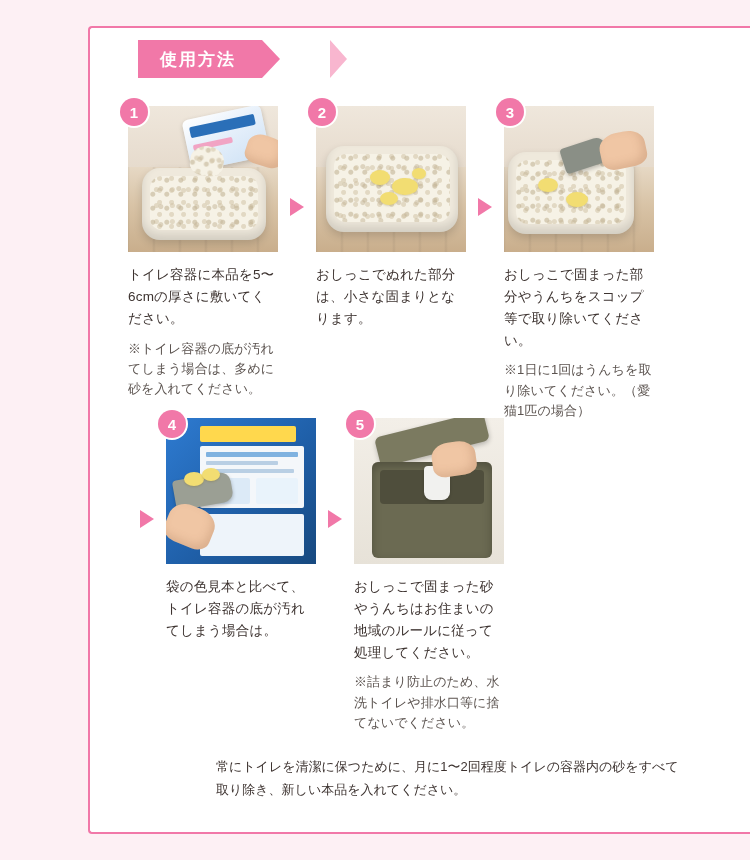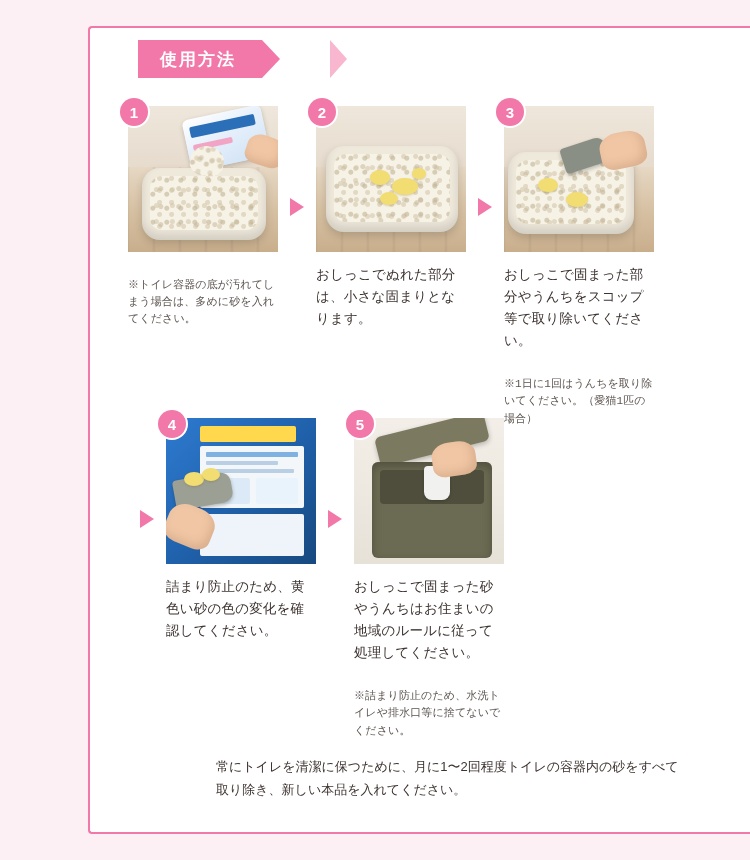--- a/index.html
+++ b/index.html
@@ -135,26 +135,25 @@
     background: #ddd2c4;
   }
   .caption {
     margin-top: 12px;
     font-size: 13.5px;
     line-height: 1.62;
     color: #3d3330;
     letter-spacing: 0.2px;
   }
   .note {
-    margin-top: 25px;
-    font-size: 11px;
+    margin-top: 9px;
+    font-size: 13px;
     line-height: 1.55;
     color: #5c5450;
     letter-spacing: 0.1px;
-    font-family: Liberation Mono, monospace;
   }
   
   .footer {
     position: absolute;
     left: 126px;
     top: 728px;
     width: 470px;
     font-size: 13px;
     line-height: 1.75;
     color: #3d3330;
@@ -285,20 +284,21 @@
           <div class="bag" style="left:58px; top:6px; width:80px; height:52px; transform:rotate(-12deg);">
             <div class="bagband" style="left:6px; top:8px; width:66px; height:11px;"></div>
             <div class="bagband" style="left:6px; top:26px; width:40px; height:6px; background:#f1a4c4;"></div>
           </div>
           <div class="hand" style="left:118px; top:30px; width:38px; height:30px; transform:rotate(18deg);"></div>
           <div class="tray" style="left:14px; top:62px; width:124px; height:72px;">
             <div class="litter" style="left:8px; top:8px; right:8px; bottom:10px;"></div>
           </div>
           <div class="litter" style="left:62px; top:40px; width:34px; height:30px; border-radius:50% 50% 40% 40%; transform:rotate(8deg);"></div>
         </div>
+        <div class="caption">トイレ容器に本品を5〜6cmの厚さに敷いてください。</div>
         <div class="note">※トイレ容器の底が汚れてしまう場合は、多めに砂を入れてください。</div>
       </div>
 
       <div class="arrow-cell">
           <div class="arrow"></div>
         </div>
 
       <div class="step">
         <div class="badge">2</div>
         <div class="photo">
@@ -354,21 +354,21 @@
           <div class="labeltxt" style="left:40px; top:43px; width:72px; height:4px; background:#b9cfe4;"></div>
           <div class="labeltxt" style="left:40px; top:51px; width:88px; height:4px; background:#b9cfe4;"></div>
           <div class="labelbox" style="left:40px; top:60px; width:44px; height:26px; background:#dceaf7;"></div>
           <div class="labelbox" style="left:90px; top:60px; width:42px; height:26px; background:#e9f3fb;"></div>
           <div class="labelbox" style="left:34px; top:96px; width:104px; height:42px; background:#eef4fa;"></div>
           <div class="scoop" style="left:8px; top:58px; width:58px; height:30px; transform:rotate(-10deg); background:#9b9f94;"></div>
           <div class="yellowclump" style="left:18px; top:54px; width:20px; height:14px;"></div>
           <div class="yellowclump" style="left:36px; top:50px; width:18px; height:13px;"></div>
           <div class="hand" style="left:0px; top:88px; width:48px; height:40px; transform:rotate(22deg);"></div>
         </div>
-        <div class="caption">詰まり防止のため、黄色い砂の色の変化を確認してください。</div>
+        <div class="caption">袋の色見本と比べて、トイレ容器の底が汚れてしまう場合は。</div>
       </div>
 
       <div class="arrow-cell">
           <div class="arrow"></div>
         </div>
 
       <div class="step">
         <div class="badge">5</div>
         <div class="photo">
           <div class="wall" style="height:100%; background:linear-gradient(180deg,#f3efe8 0%, #e7e2d8 100%);"></div>

